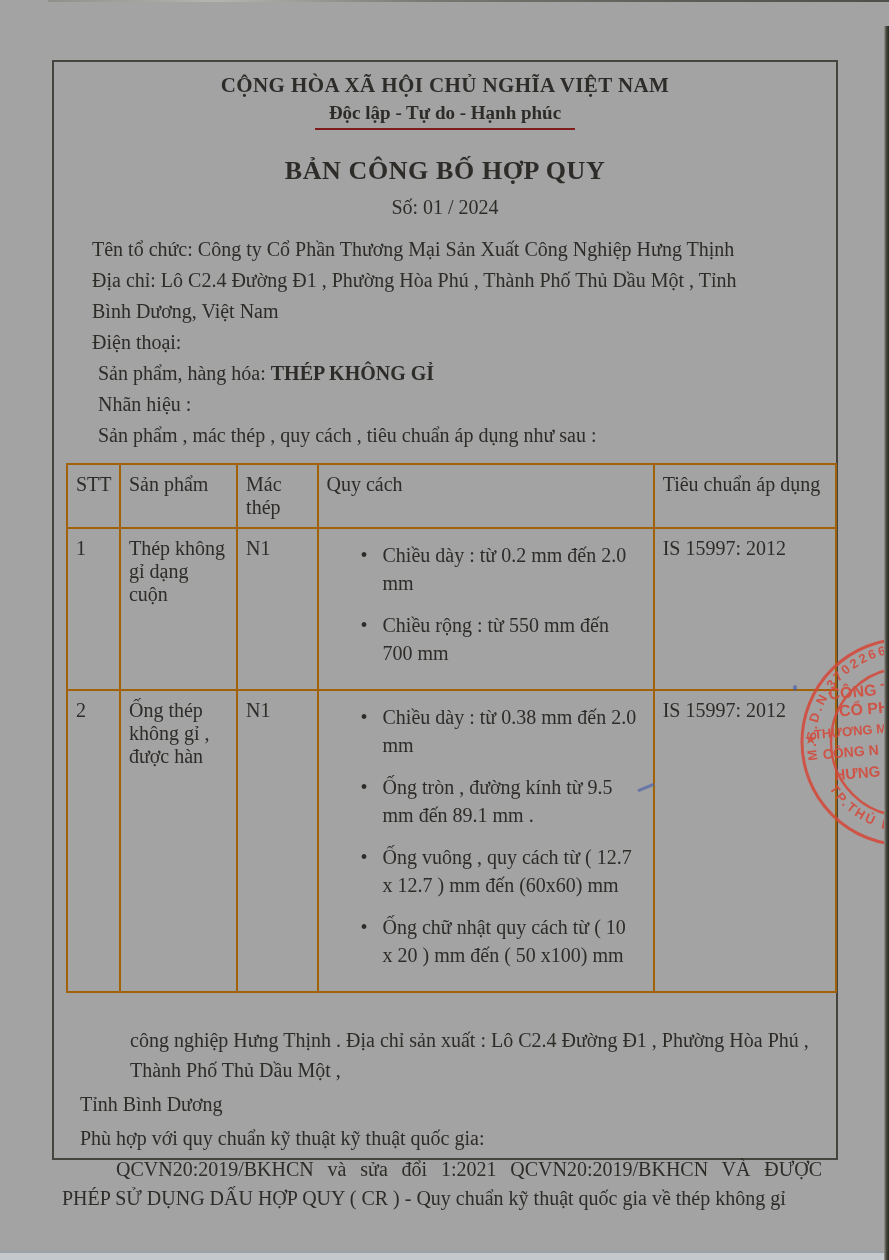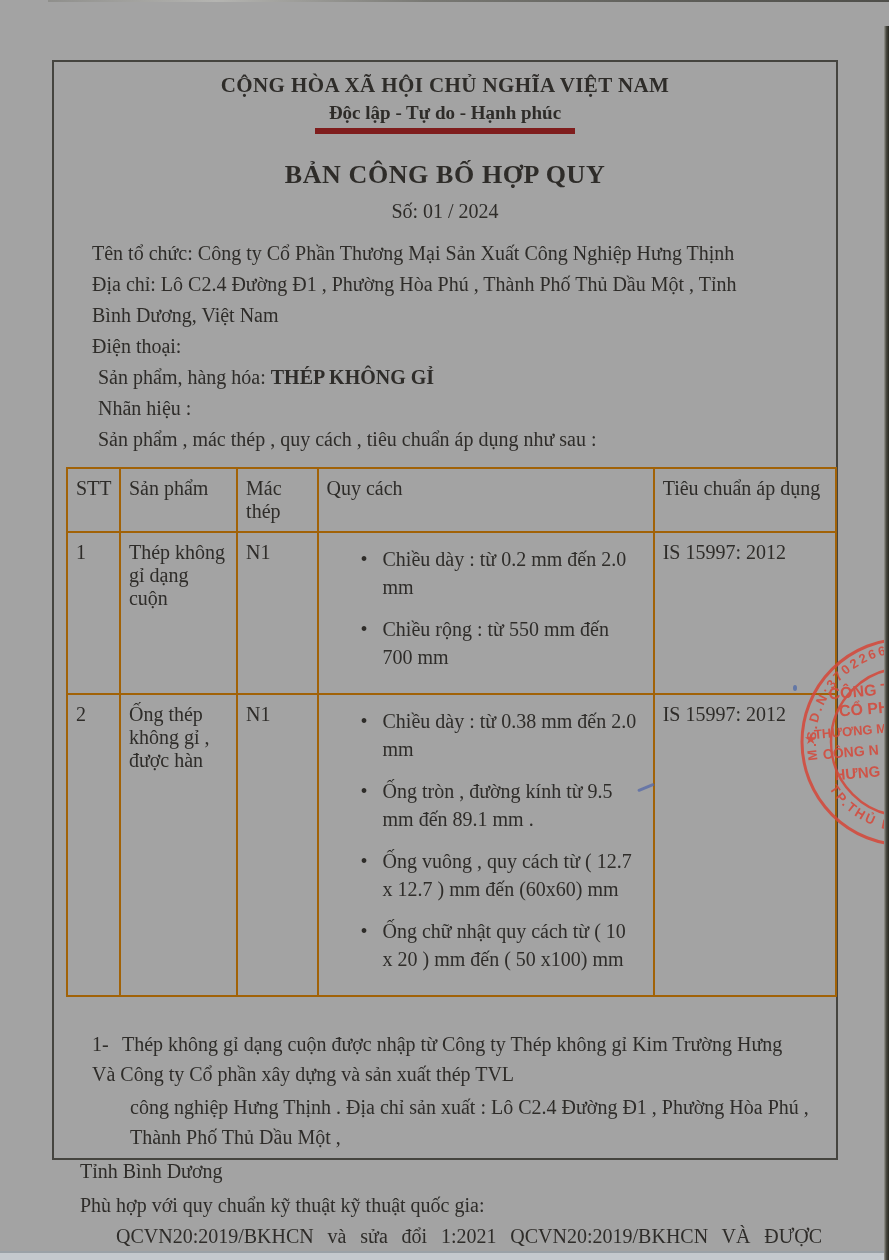--- a/index.html
+++ b/index.html
@@ -18,21 +18,21 @@
   .scan-bottom{position:absolute;left:0;right:0;bottom:0;height:7px;
     border-top:2px solid #9aa1a7;background:#c4c9ce;z-index:29;}
   
   .frame{
     position:absolute;left:52px;top:60px;width:786px;height:1100px;
     border:2px solid #45443f;box-sizing:border-box;padding-top:10px;
   }
   .center{text-align:center;}
   .nat-h1{font-weight:bold;font-size:21px;line-height:26px;letter-spacing:.4px;}
   .nat-h2{margin-top:3px;font-weight:bold;font-size:19px;line-height:24px;}
-  .nat-h2 span{display:inline-block;border-bottom:6px solid #7f1d1d;padding:0 14px 3px;}
+  .nat-h2 span{display:inline-block;border-bottom:2px solid #7f1d1d;padding:0 14px 3px;}
   .doc-title{margin-top:26px;font-weight:bold;font-size:26px;line-height:30px;letter-spacing:.6px;}
   .doc-no{margin-top:8px;font-size:20px;line-height:26px;}
   
   .info{margin:14px 18px 0 38px;font-size:20px;line-height:31px;}
   .info .ind{margin-left:6px;}
   .bold{font-weight:bold;}
   
   table.spec{border-collapse:collapse;table-layout:fixed;margin:12px 0 0 12px;
     width:771px;font-size:20px;}
   table.spec td,table.spec th{border:2px solid #a16207;vertical-align:top;
@@ -131,26 +131,20 @@
             <div class="qc-item">Ống vuông , quy cách từ ( 12.7 x 12.7 ) mm đến (60x60) mm</div>
             <div class="qc-item">Ống chữ nhật quy cách từ ( 10 x 20 ) mm đến ( 50 x100) mm</div>
           </td>
           <td class="c-tc">IS 15997: 2012</td>
         </tr>
       </tbody>
     </table>
 
     <div class="notes">
       <div class="n-item">
-        <div>
-          <span class="marker">1-</span><span>Thép không gỉ dạng cuộn được nhập từ Công ty Thép không gỉ Kim Trường Hưng</span>
-        </div>
-        <div>Và Công ty Cổ phần xây dựng và sản xuất thép TVL</div>
-      </div>
-      <div class="n-item">
         <div class="hang">công nghiệp Hưng Thịnh . Địa chỉ sản xuất : Lô C2.4 Đường Đ1 , Phường Hòa Phú ,</div>
         <div class="hang">Thành Phố Thủ Dầu Một ,</div>
       </div>
       <div class="outdent">Tỉnh Bình Dương</div>
       <div class="outdent">Phù hợp với quy chuẩn kỹ thuật kỹ thuật quốc gia:</div>
     </div>
 
     <div class="conf">
       <div class="conf-l1">QCVN20:2019/BKHCN và sửa đổi 1:2021 QCVN20:2019/BKHCN VÀ ĐƯỢC</div>
       <div>PHÉP SỬ DỤNG DẤU HỢP QUY ( CR ) -  Quy chuẩn kỹ thuật quốc gia về thép không gỉ</div>

